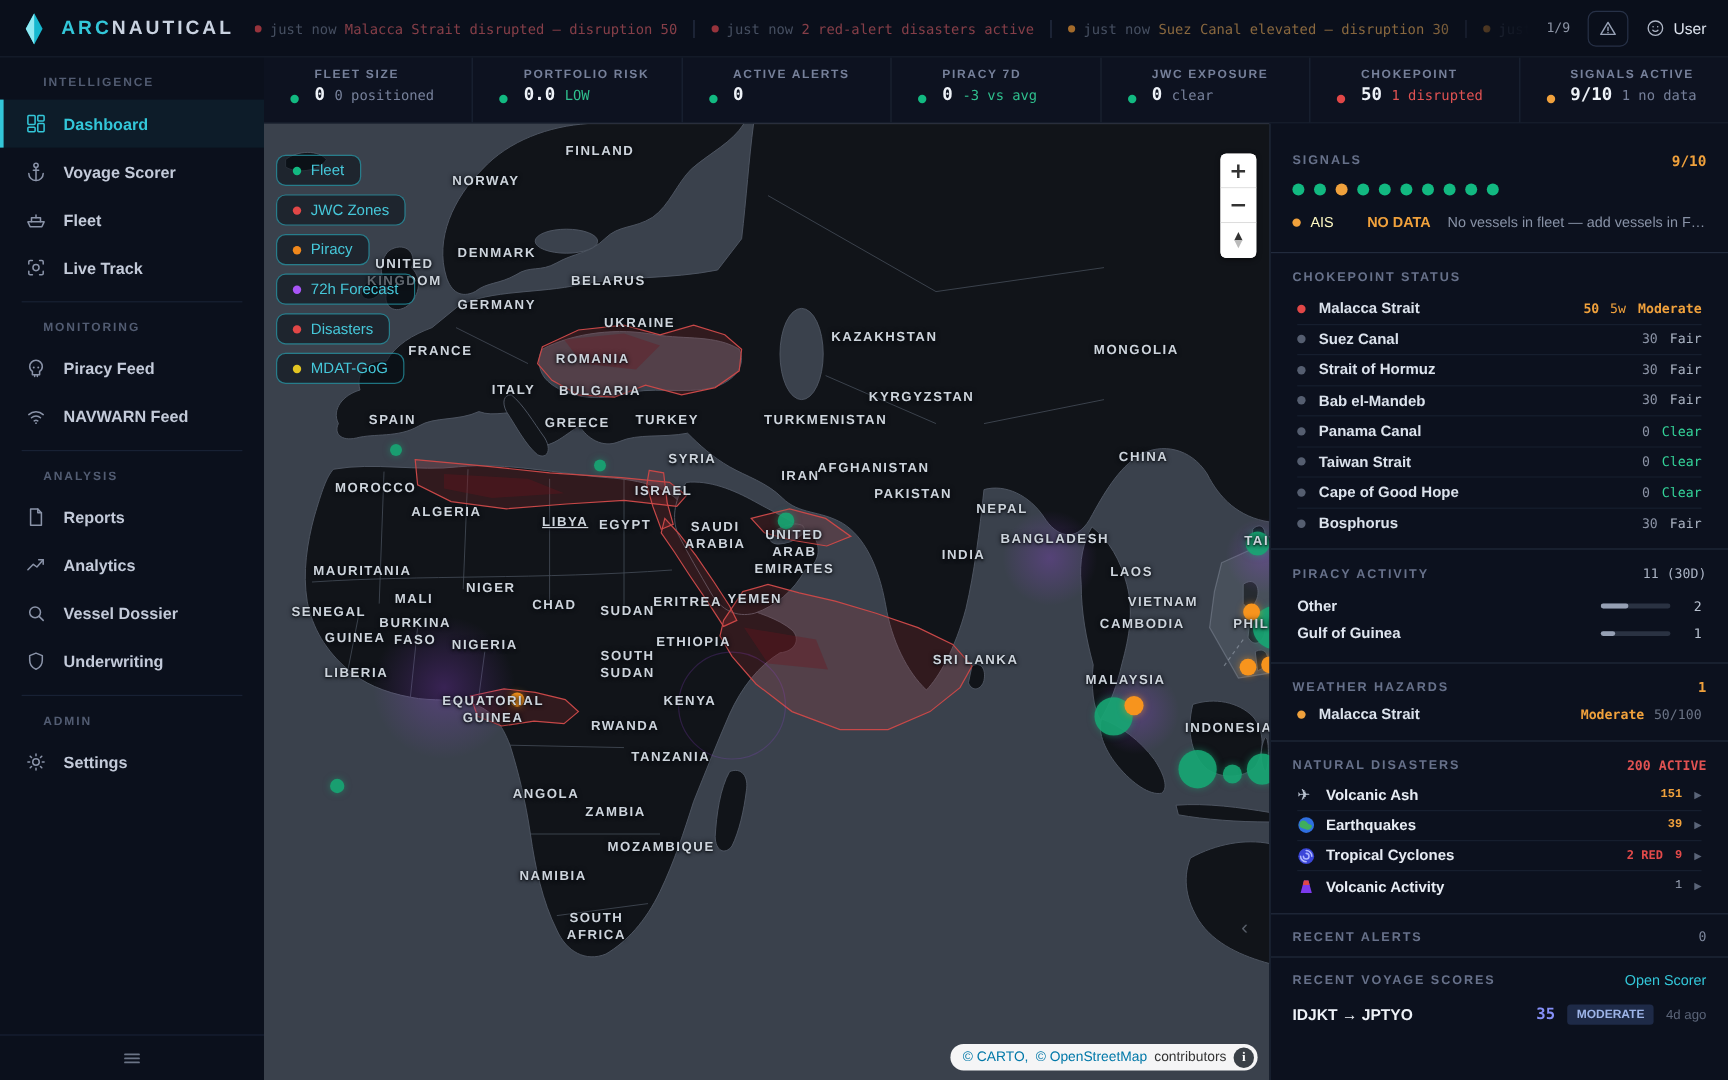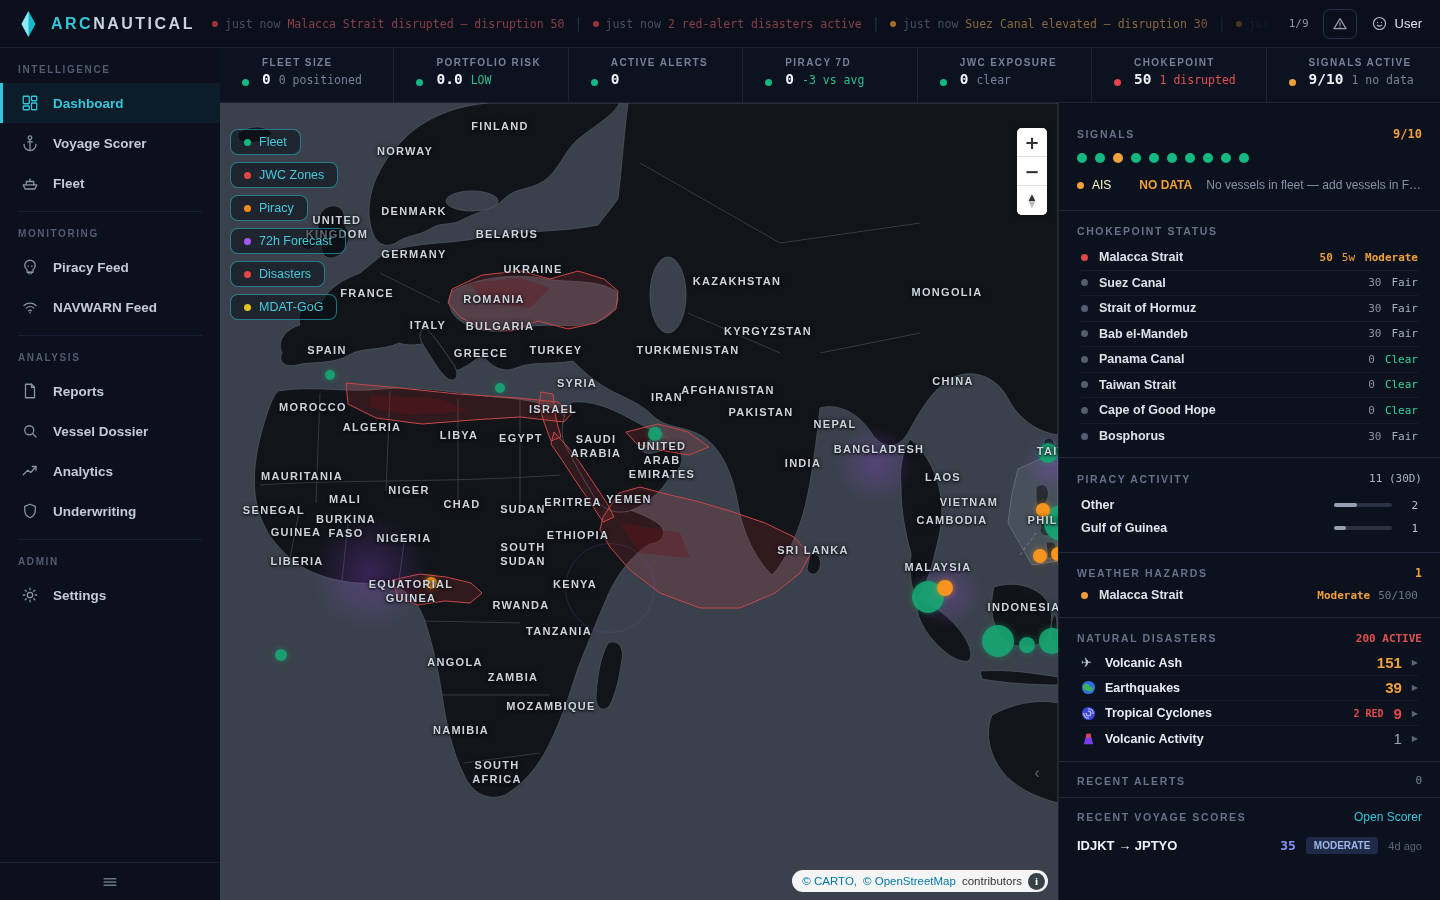--- a/index.html
+++ b/index.html
@@ -39,21 +39,21 @@
   .kpi:last-child{border-right:none}
   .kpi .lb{font-size:10px;letter-spacing:1.4px;color:#76809a;font-weight:700}
   .kpi .row{display:flex;align-items:baseline;gap:8px;margin-top:3px}
   .kpi .dot{position:absolute;left:22px;top:31px;width:7px;height:7px;border-radius:50%}
   .kpi .val{font-family:"DejaVu Sans Mono",monospace;font-weight:bold;font-size:14.5px;color:#eef2f8}
   .kpi .sub{font-family:"DejaVu Sans Mono",monospace;font-size:11.5px;color:#76809a}
   .c-green{color:#2fbf8d!important}.c-amber{color:var(--amber)!important}.c-red{color:#e05252!important}
   .b-green{background:#12b981}.b-amber{background:#f0a13c}.b-red{background:#e14747}
   
   .sidebar{position:absolute;left:0;top:48px;width:220px;height:852px;background:var(--side);display:flex;flex-direction:column}
-  .s-title{font-size:10px;letter-spacing:1.6px;color:#525c72;font-weight:700;padding:16px 18px 8px}
+  .s-title{font-size:10px;letter-spacing:1.6px;color:#525c72;font-weight:700;padding:16px 36px 8px}
   .s-item{display:flex;align-items:center;gap:14px;height:40px;padding:0 18px;color:#c3cad9;
     font-size:13.5px;font-weight:600;cursor:pointer;border-left:3px solid transparent}
   .s-item .ico{color:#8a93a8;display:flex}
   .s-item.active{background:rgba(47,198,216,.07);border-left-color:var(--teal);color:var(--teal)}
   .s-item.active .ico{color:var(--teal)}
   .s-div{border-top:1px solid #182134;margin:8px 18px 0}
   .s-foot{margin-top:auto;border-top:1px solid #182134;height:38px;display:flex;align-items:center;justify-content:center;color:#6b7486;cursor:pointer}
   
   .map{position:absolute;left:220px;top:103px;width:838px;height:797px;background:var(--ocean);overflow:hidden}
   .map svg.world{position:absolute;inset:0}
@@ -105,21 +105,21 @@
   .prow{display:flex;align-items:center;height:22.8px;font-size:12.5px}
   .prow .nm{flex:1;color:#dfe5ef;font-weight:600}
   .bar{width:58px;height:4px;border-radius:2px;background:#2a3242;margin-right:12px;position:relative}
   .bar i{position:absolute;left:0;top:0;bottom:0;border-radius:2px}
   .prow .ct{width:14px;text-align:right;font-family:"DejaVu Sans Mono",monospace;font-size:11px;color:#b9c2d0}
   .drow{display:flex;align-items:center;height:25.2px;border-bottom:1px solid #161e2e;font-size:12.5px}
   .drow:last-child{border-bottom:none}
   .drow .ic{width:24px;flex:none;display:flex;align-items:center}
   .drow .nm{flex:1;font-weight:bold;color:#e7ecf4}
   .drow .badge{font-size:10px;font-weight:bold;color:#e34a4a;margin-right:10px;font-family:"DejaVu Sans Mono",monospace}
-  .drow .ct{font-family:Liberation Sans, sans-serif;font-size:15px;margin-right:10px}
+  .drow .ct{font-family:Liberation Mono, monospace;font-size:10px;margin-right:10px}
   .drow .ch{color:#5a6478;font-size:8px}
   .vrow{display:flex;align-items:center;padding:13px 18px 0;font-size:13px}
   .vrow .rt{flex:1;font-weight:bold;color:#eef2f8}
   .vrow .sc{font-family:"DejaVu Sans Mono",monospace;font-weight:bold;color:#8690f8;margin-right:10px}
   .vrow .bd{background:#1e2a47;color:#9db4e8;font-size:10px;font-weight:bold;padding:3px 8px;border-radius:3px;margin-right:10px}
   .vrow .ago{color:#5a6478;font-size:11px}
   .link{color:var(--teal);font-size:12px;cursor:pointer}
 </style>
 </head>
 <body>
@@ -259,20 +259,29 @@
     <div class="s-item">
       <span class="ico">
         <svg class="ic" width="18" height="18" viewBox="0 0 24 24" fill="none" stroke="currentColor" stroke-width="1.7" stroke-linecap="round" stroke-linejoin="round">
           <path d="M3 14.5h18l-2.5 5.5H5.5z"></path>
           <path d="M7 14.5V10h10v4.5"></path>
           <path d="M12 10V7"></path>
         </svg>
       </span>
       <span>Fleet</span>
     </div>
+    <div class="s-item">
+      <span class="ico">
+        <svg class="ic" width="18" height="18" viewBox="0 0 24 24" fill="none" stroke="currentColor" stroke-width="1.7" stroke-linecap="round" stroke-linejoin="round">
+          <circle cx="12" cy="12" r="3.4"></circle>
+          <path d="M4 8V5.5A1.5 1.5 0 0 1 5.5 4H8M16 4h2.5A1.5 1.5 0 0 1 20 5.5V8M20 16v2.5a1.5 1.5 0 0 1-1.5 1.5H16M8 20H5.5A1.5 1.5 0 0 1 4 18.5V16"></path>
+        </svg>
+      </span>
+      <span>Live Track</span>
+    </div>
     <div class="s-div"></div>
     <div class="s-title">MONITORING</div>
     <div class="s-item">
       <span class="ico">
         <svg class="ic" width="18" height="18" viewBox="0 0 24 24" fill="none" stroke="currentColor" stroke-width="1.7" stroke-linecap="round" stroke-linejoin="round">
           <path d="M12 3a7 7 0 0 0-7 7c0 2.5 1.2 4.3 3 5.4V19h8v-3.6c1.8-1.1 3-2.9 3-5.4a7 7 0 0 0-7-7z"></path>
           <circle cx="9.5" cy="11" r="1.1" fill="currentColor" stroke="none"></circle>
           <circle cx="14.5" cy="11" r="1.1" fill="currentColor" stroke="none"></circle>
           <path d="M10.5 19v2M13.5 19v2"></path>
         </svg>
@@ -297,34 +306,34 @@
         <svg class="ic" width="18" height="18" viewBox="0 0 24 24" fill="none" stroke="currentColor" stroke-width="1.7" stroke-linecap="round" stroke-linejoin="round">
           <path d="M6 3h8l4 4v14H6z"></path>
           <path d="M14 3v4h4"></path>
         </svg>
       </span>
       <span>Reports</span>
     </div>
     <div class="s-item">
       <span class="ico">
         <svg class="ic" width="18" height="18" viewBox="0 0 24 24" fill="none" stroke="currentColor" stroke-width="1.7" stroke-linecap="round" stroke-linejoin="round">
+          <path d="M3 17l6-6 4 3 7-8"></path>
+          <path d="M15 6h5v5"></path>
+        </svg>
+      </span>
+      <span>Analytics</span>
+    </div>
+    <div class="s-item">
+      <span class="ico">
+        <svg class="ic" width="18" height="18" viewBox="0 0 24 24" fill="none" stroke="currentColor" stroke-width="1.7" stroke-linecap="round" stroke-linejoin="round">
           <circle cx="11" cy="11" r="6"></circle>
           <path d="M15.5 15.5L20 20"></path>
         </svg>
       </span>
       <span>Vessel Dossier</span>
-    </div>
-    <div class="s-item">
-      <span class="ico">
-        <svg class="ic" width="18" height="18" viewBox="0 0 24 24" fill="none" stroke="currentColor" stroke-width="1.7" stroke-linecap="round" stroke-linejoin="round">
-          <path d="M3 17l6-6 4 3 7-8"></path>
-          <path d="M15 6h5v5"></path>
-        </svg>
-      </span>
-      <span>Analytics</span>
     </div>
     <div class="s-item">
       <span class="ico">
         <svg class="ic" width="18" height="18" viewBox="0 0 24 24" fill="none" stroke="currentColor" stroke-width="1.7" stroke-linecap="round" stroke-linejoin="round">
           <path d="M12 3l7 2.8V11c0 4.8-3 8.4-7 10-4-1.6-7-5.2-7-10V5.8z"></path>
         </svg>
       </span>
       <span>Underwriting</span>
     </div>
     <div class="s-div"></div>
@@ -457,21 +466,21 @@
       <span class="maplabel" style="left: 336px; top: 248px;">TURKEY</span>
       <span class="maplabel" style="left: 468px; top: 248px;">TURKMENISTAN</span>
       <span class="maplabel" style="left: 733px; top: 279px;">CHINA</span>
       <span class="maplabel" style="left: 357px; top: 281px;">SYRIA</span>
       <span class="maplabel" style="left: 447px; top: 295px;">IRAN</span>
       <span class="maplabel" style="left: 508px; top: 288px;">AFGHANISTAN</span>
       <span class="maplabel" style="left: 93px; top: 305px;">MOROCCO</span>
       <span class="maplabel" style="left: 333px; top: 307px;">ISRAEL</span>
       <span class="maplabel" style="left: 541px; top: 310px;">PAKISTAN</span>
       <span class="maplabel" style="left: 152px; top: 325px;">ALGERIA</span>
-      <span class="maplabel" style="left: 239px; top: 333px;">LIBYA</span>
+      <span class="maplabel" style="left: 251px; top: 333px; text-decoration: underline;">LIBYA</span>
       <span class="maplabel" style="left: 301px; top: 336px;">EGYPT</span>
       <span class="maplabel" style="left: 376px; top: 344px;">SAUDI
 ARABIA</span>
       <span class="maplabel" style="left: 615px; top: 322px;">NEPAL</span>
       <span class="maplabel" style="left: 442px; top: 358px;">UNITED
 ARAB
 EMIRATES</span>
       <span class="maplabel" style="left: 659px; top: 347px;">BANGLADESH</span>
       <span class="maplabel" style="left: 583px; top: 361px;">INDIA</span>
       <span class="maplabel" style="left: 723px; top: 375px;">LAOS</span>

